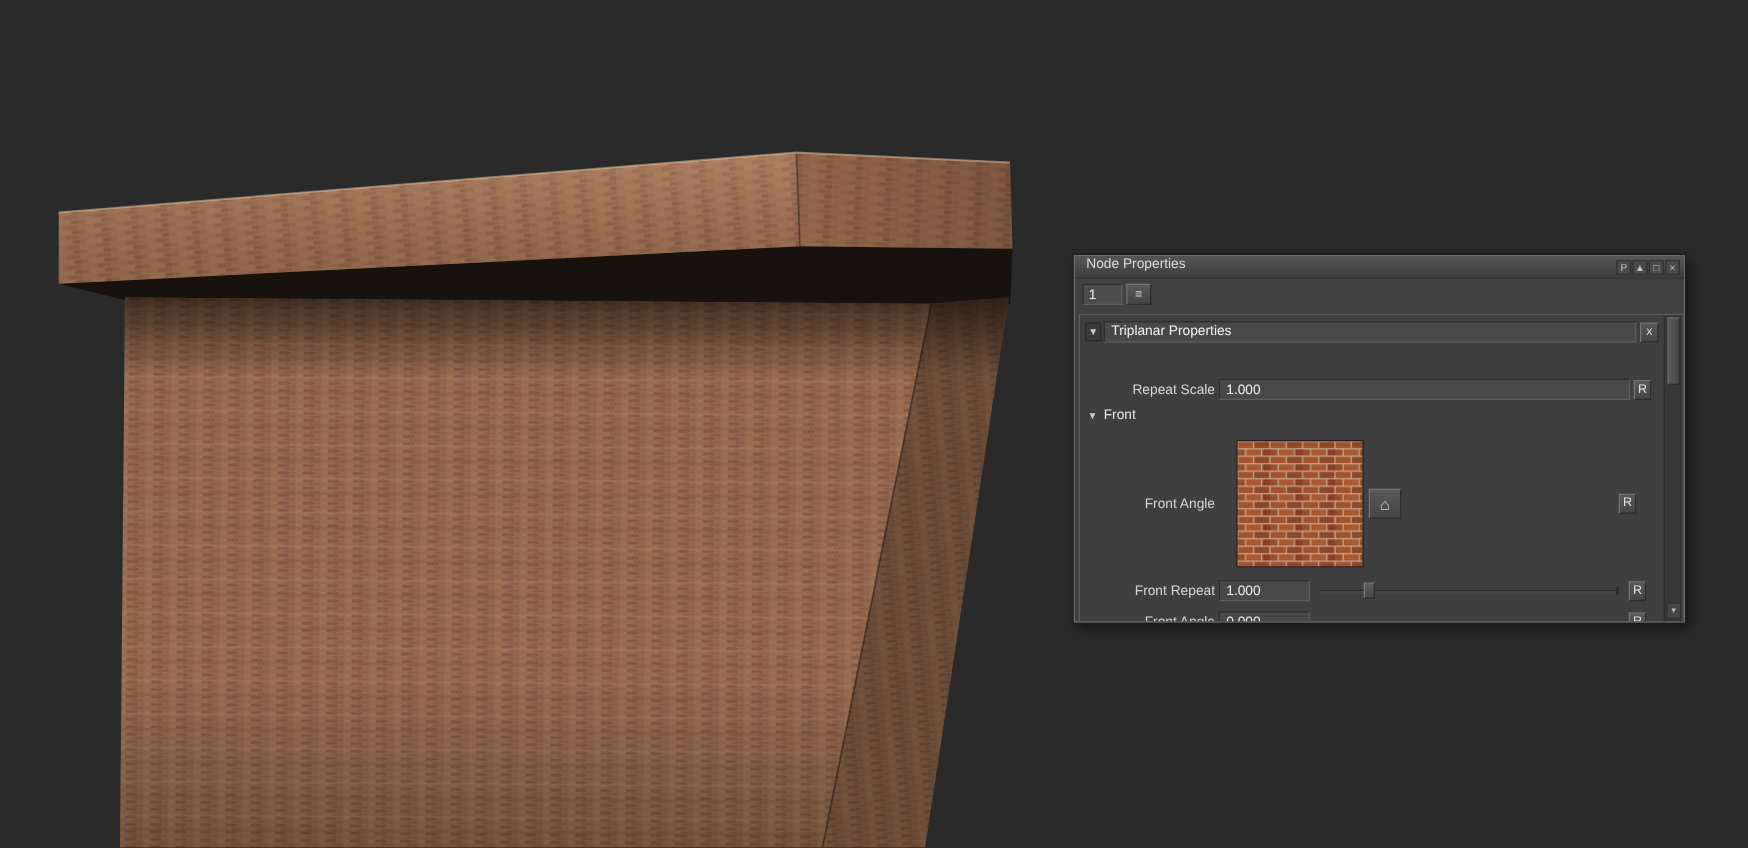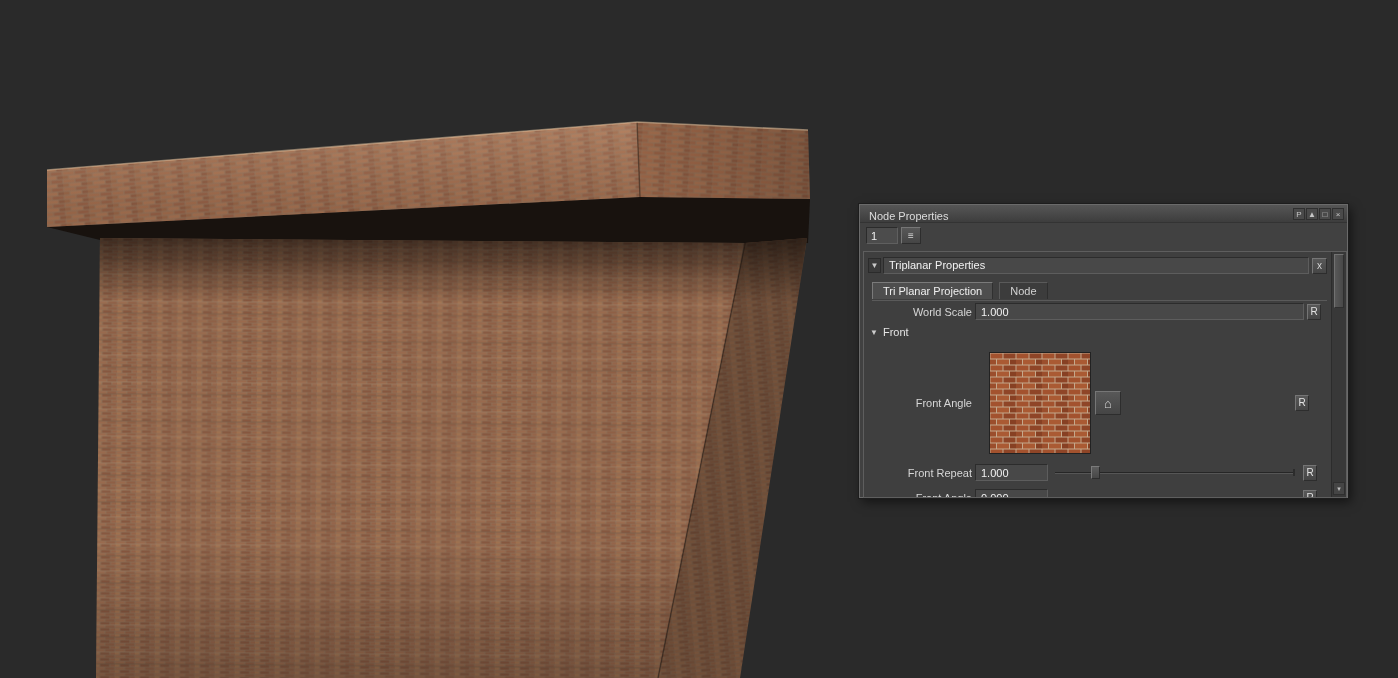--- a/index.html
+++ b/index.html
@@ -13,21 +13,21 @@
   
   .panel{
     position:absolute;left:859px;top:204px;width:489px;height:294px;
     background:#414141;border:1px solid #6a6a6a;box-sizing:border-box;
     box-shadow:0 0 0 1px #1d1d1d, 3px 4px 10px rgba(0,0,0,.55);
     color:#d8d8d8;font-size:11px;
   }
   .titlebar{
     position:absolute;left:0;top:0;right:0;height:18px;
     background:linear-gradient(#565656,#3d3d3d);
-    display:flex;align-items:flex-end;padding-left:9px;box-sizing:border-box;
+    display:flex;align-items:flex-start;padding-left:9px;box-sizing:border-box;
     border-bottom:1px solid #333;
   }
   .titlebar .title{color:#dcdcdc;font-size:11px;}
   .wicons{position:absolute;right:3px;top:3px;display:flex;gap:1px;}
   .wicon{
     width:12px;height:12px;background:#4a4a4a;border:1px solid #2f2f2f;
     color:#c6c6c6;font-size:8px;line-height:11px;text-align:center;box-sizing:border-box;
     cursor:default;
   }
   .name-row{position:absolute;left:6px;top:22px;display:flex;align-items:center;}
@@ -222,27 +222,23 @@
       <button class="mini-btn">≡</button>
     </div>
 
     <div class="content">
       <div class="node-header">
         <span class="tri-btn">▼</span>
         <div class="field node-name">Triplanar Properties</div>
         <button class="mini-btn close-x">x</button>
       </div>
 
-      <div class="tabs">
-        <div class="tab active">Tri Planar Projection</div>
-        <div class="tab">Node</div>
-      </div>
 
       <div class="prow row-world">
-        <span class="plabel">World Scale</span>
+        <span class="plabel">Repeat Scale</span>
         <input class="val-input" readonly="" value="1.000" style="">
         <button class="r-btn">R</button>
       </div>
 
       <div class="section-head">
         <span class="tri">▼</span>
         <span>Front</span>
       </div>
 
       <div class="prow row-image">

